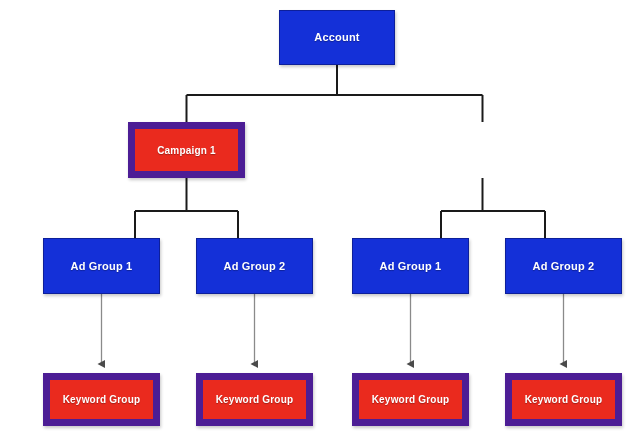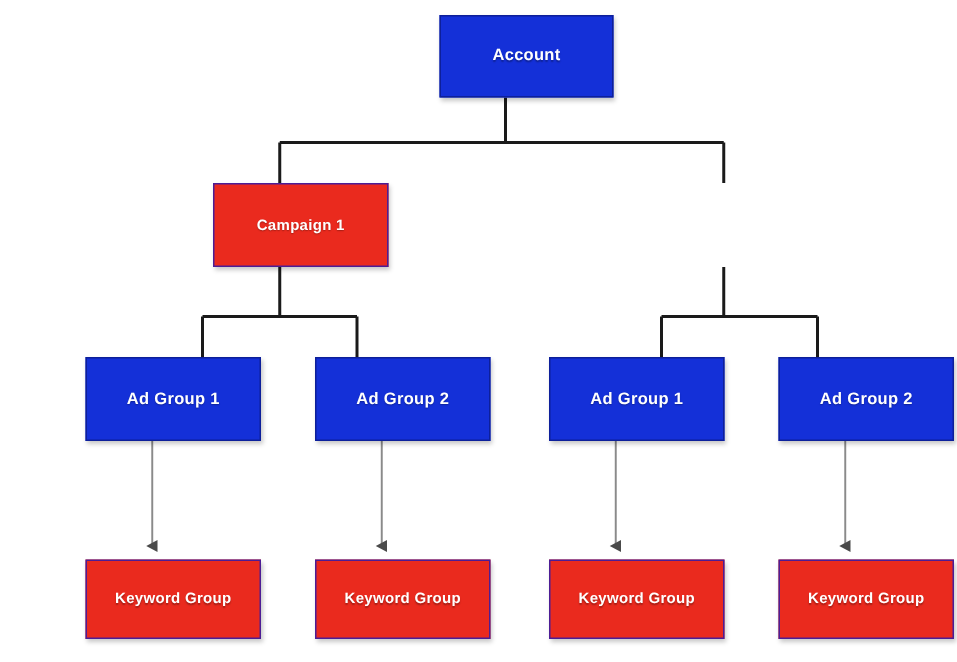--- a/index.html
+++ b/index.html
@@ -19,35 +19,34 @@
     position: absolute;
     display: flex;
     align-items: center;
     justify-content: center;
     text-align: center;
     color: #ffffff;
     font-weight: bold;
     letter-spacing: 0.2px;
     box-sizing: border-box;
     z-index: 3;
-    margin-left: 14px;
   }
   .node span {
     display: block;
     line-height: 1.1;
     text-shadow: 0 1px 1px rgba(0,0,0,0.30);
   }
   .node.blue {
     background: #1430D8;
     border: 1px solid #0d1f9a;
     box-shadow: 1px 2px 3px rgba(0,0,0,0.22);
   }
   .node.red {
     background: #EA2A1E;
-    border: 1px solid #4c1d95;
+    border: 7px solid #4c1d95;
     box-shadow: 1px 2px 3px rgba(0,0,0,0.22);
   }
   #edges {
     position: absolute;
     left: 0;
     top: 0;
     width: 638px;
     height: 441px;
     z-index: 1;
   }

